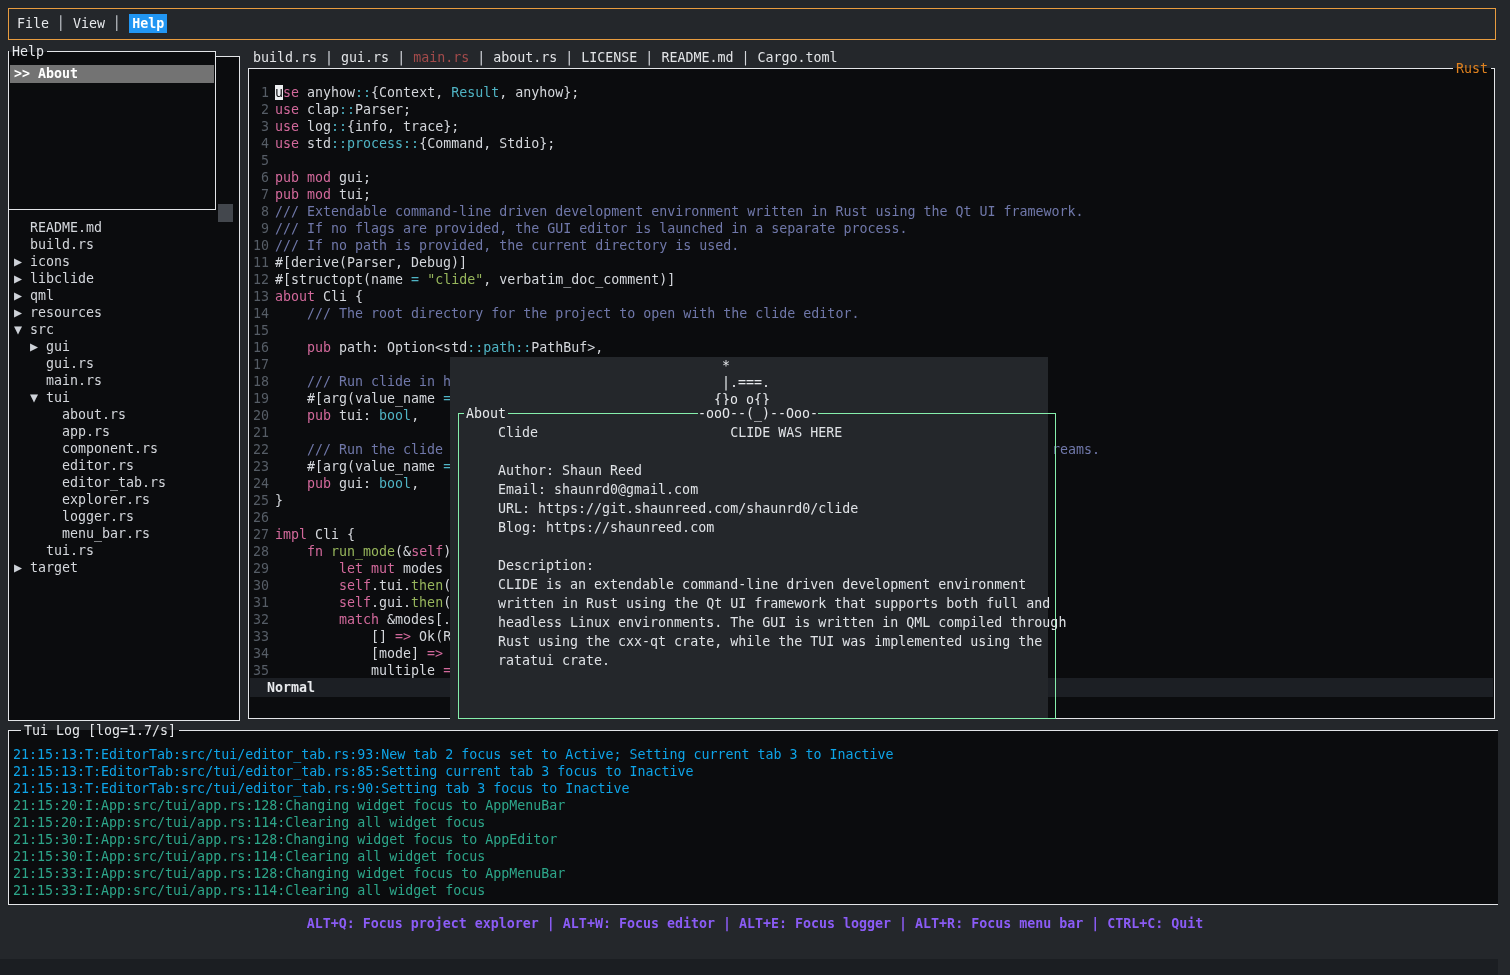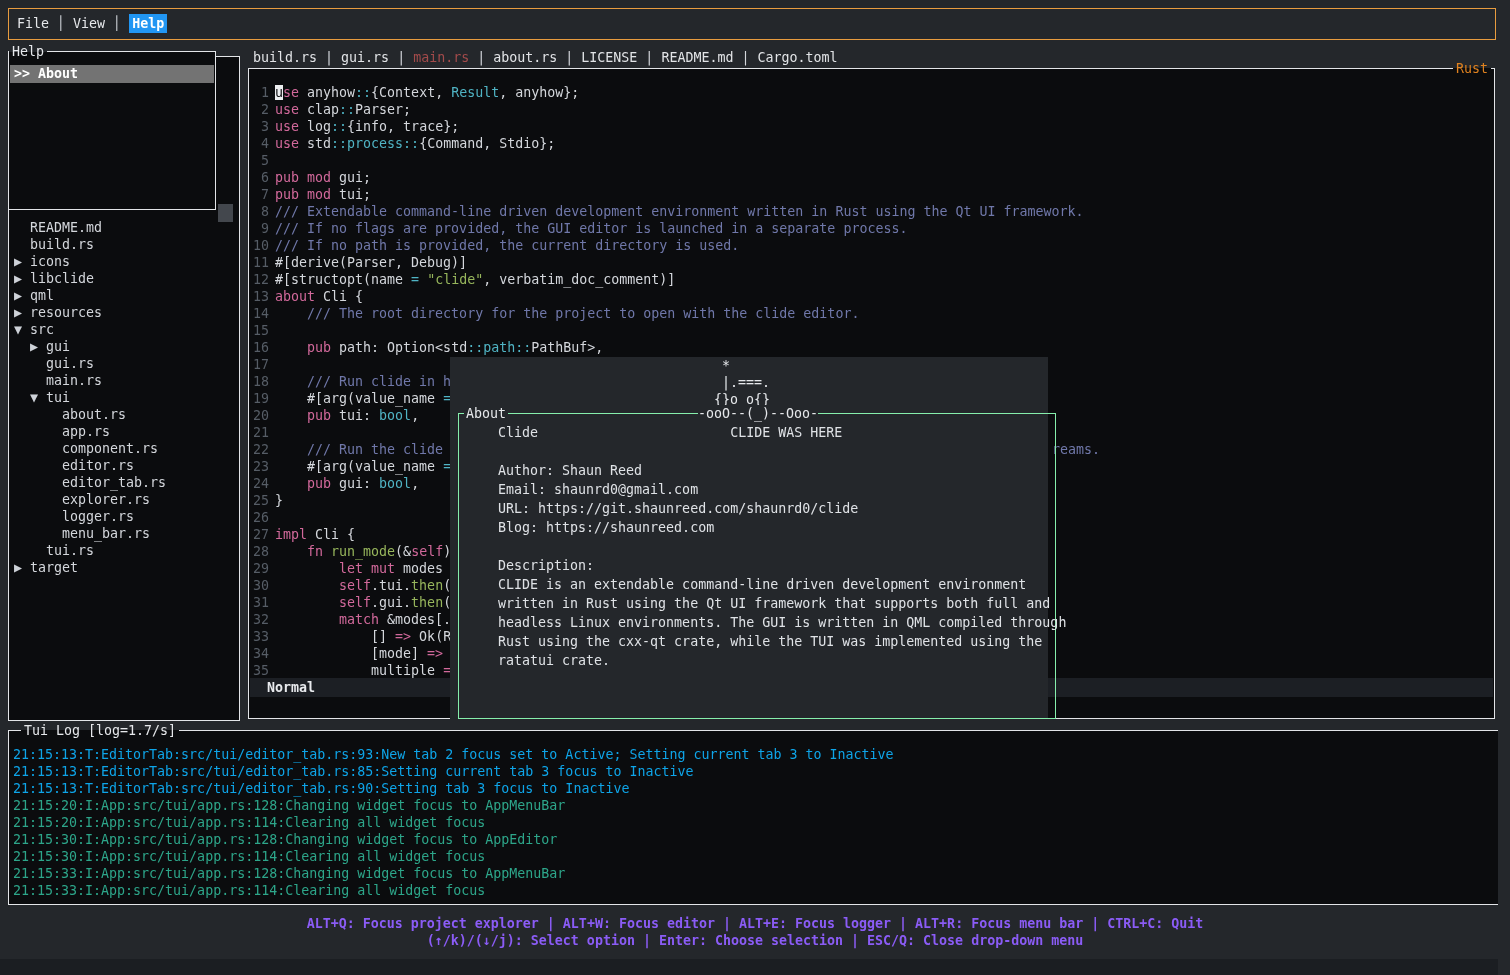--- a/index.html
+++ b/index.html
@@ -289,17 +289,16 @@
         <pre class="lrow log-info">21:15:20:I:App:src/tui/app.rs:114:Clearing all widget focus</pre>
         <pre class="lrow log-info">21:15:30:I:App:src/tui/app.rs:128:Changing widget focus to AppEditor</pre>
         <pre class="lrow log-info">21:15:30:I:App:src/tui/app.rs:114:Clearing all widget focus</pre>
         <pre class="lrow log-info">21:15:33:I:App:src/tui/app.rs:128:Changing widget focus to AppMenuBar</pre>
         <pre class="lrow log-info">21:15:33:I:App:src/tui/app.rs:114:Clearing all widget focus</pre>
       </div>
   </div>
 
   <div class="hints">
     <div>ALT+Q: Focus project explorer | ALT+W: Focus editor | ALT+E: Focus logger | ALT+R: Focus menu bar | CTRL+C: Quit</div>
-    <div>(↑/k)/(↓/j): Select option | Enter: Choose selection | ESC/Q: Close drop-down menu</div>
   </div>
 
   <div class="footer-strip"></div>
 </div>
 
 </body></html>

